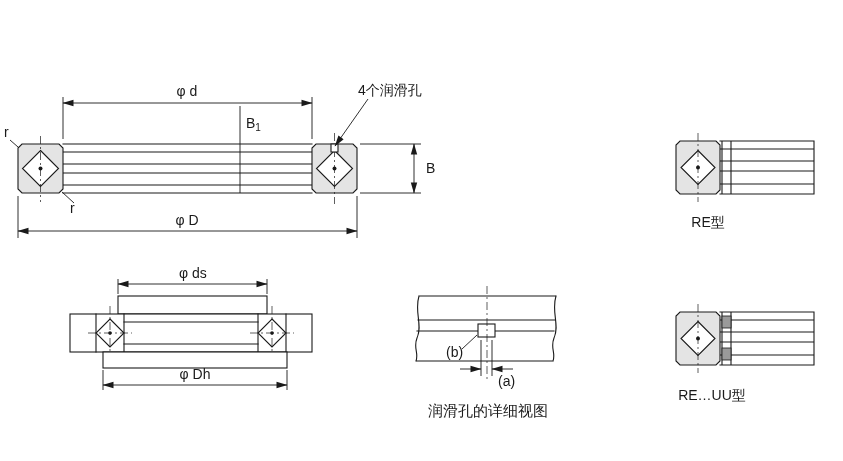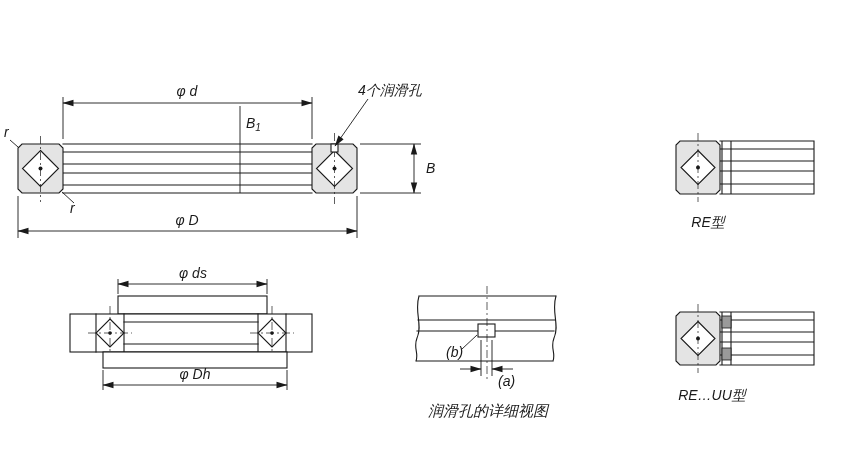--- a/index.html
+++ b/index.html
@@ -1,16 +1,16 @@
 <!DOCTYPE html>
 <html style="--line: #1a1a1a; --block_fill: #e4e4e4; --seal_fill: #9a9a9a; --background: #ffffff;"><head>
 <meta charset="utf-8">
 <style>
   html,body{margin:0;padding:0;background:var(--background,#fff);}
-  .stage{position:relative;width:843px;height:461px;background:var(--background,#fff);overflow:hidden;font-style:italic;}
+  .stage{position:relative;width:843px;height:461px;background:var(--background,#fff);overflow:hidden;}
   svg{display:block;}
   .ln  {stroke:var(--line,#1a1a1a);stroke-width:1.1;fill:none;stroke-linecap:square;}
   .blk {fill:var(--block_fill,#e4e4e4);stroke:var(--line,#1a1a1a);stroke-width:1.1;}
   .wht {fill:#ffffff;stroke:var(--line,#1a1a1a);stroke-width:1.1;}
   .seal{fill:var(--seal_fill,#9a9a9a);stroke:var(--line,#1a1a1a);stroke-width:0.8;}
   .cl  {stroke:var(--line,#1a1a1a);stroke-width:0.7;stroke-dasharray:8 3 2 3;fill:none;}
   .dim {stroke:var(--line,#1a1a1a);stroke-width:0.9;fill:none;}
   .dot {fill:var(--line,#1a1a1a);}
   text {font-family:"Liberation Sans","DejaVu Sans",sans-serif;font-size:14px;fill:var(--line,#1a1a1a);}
   .cap {font-size:15px;}

